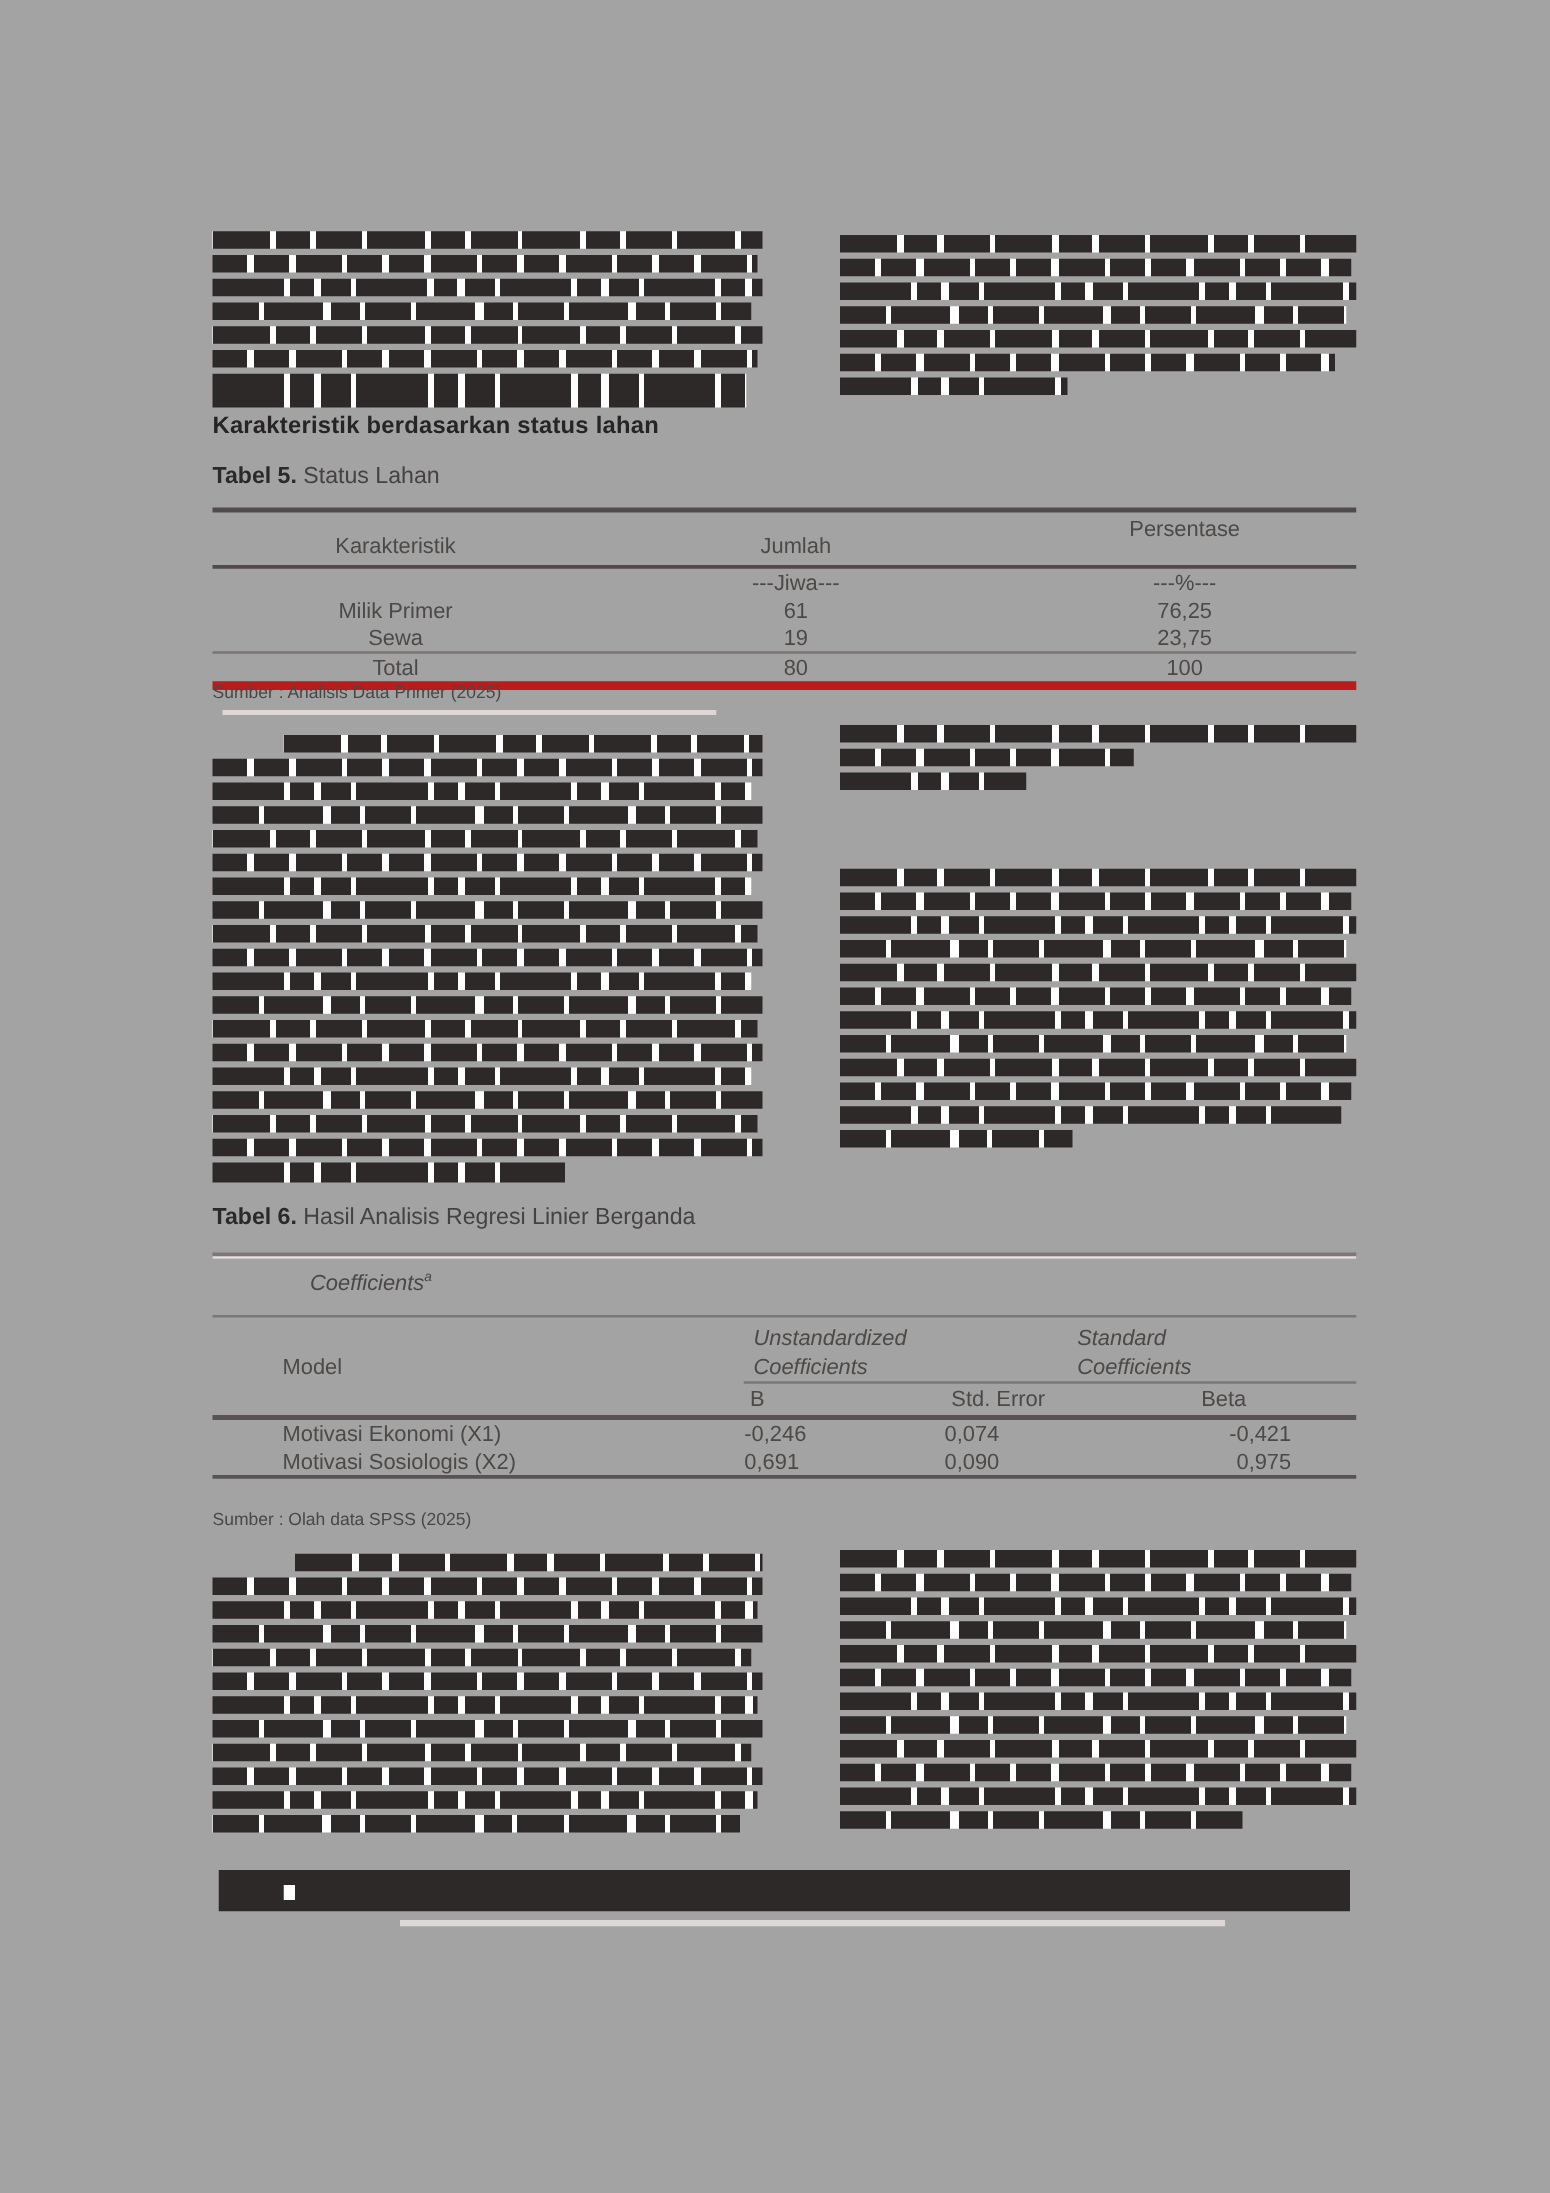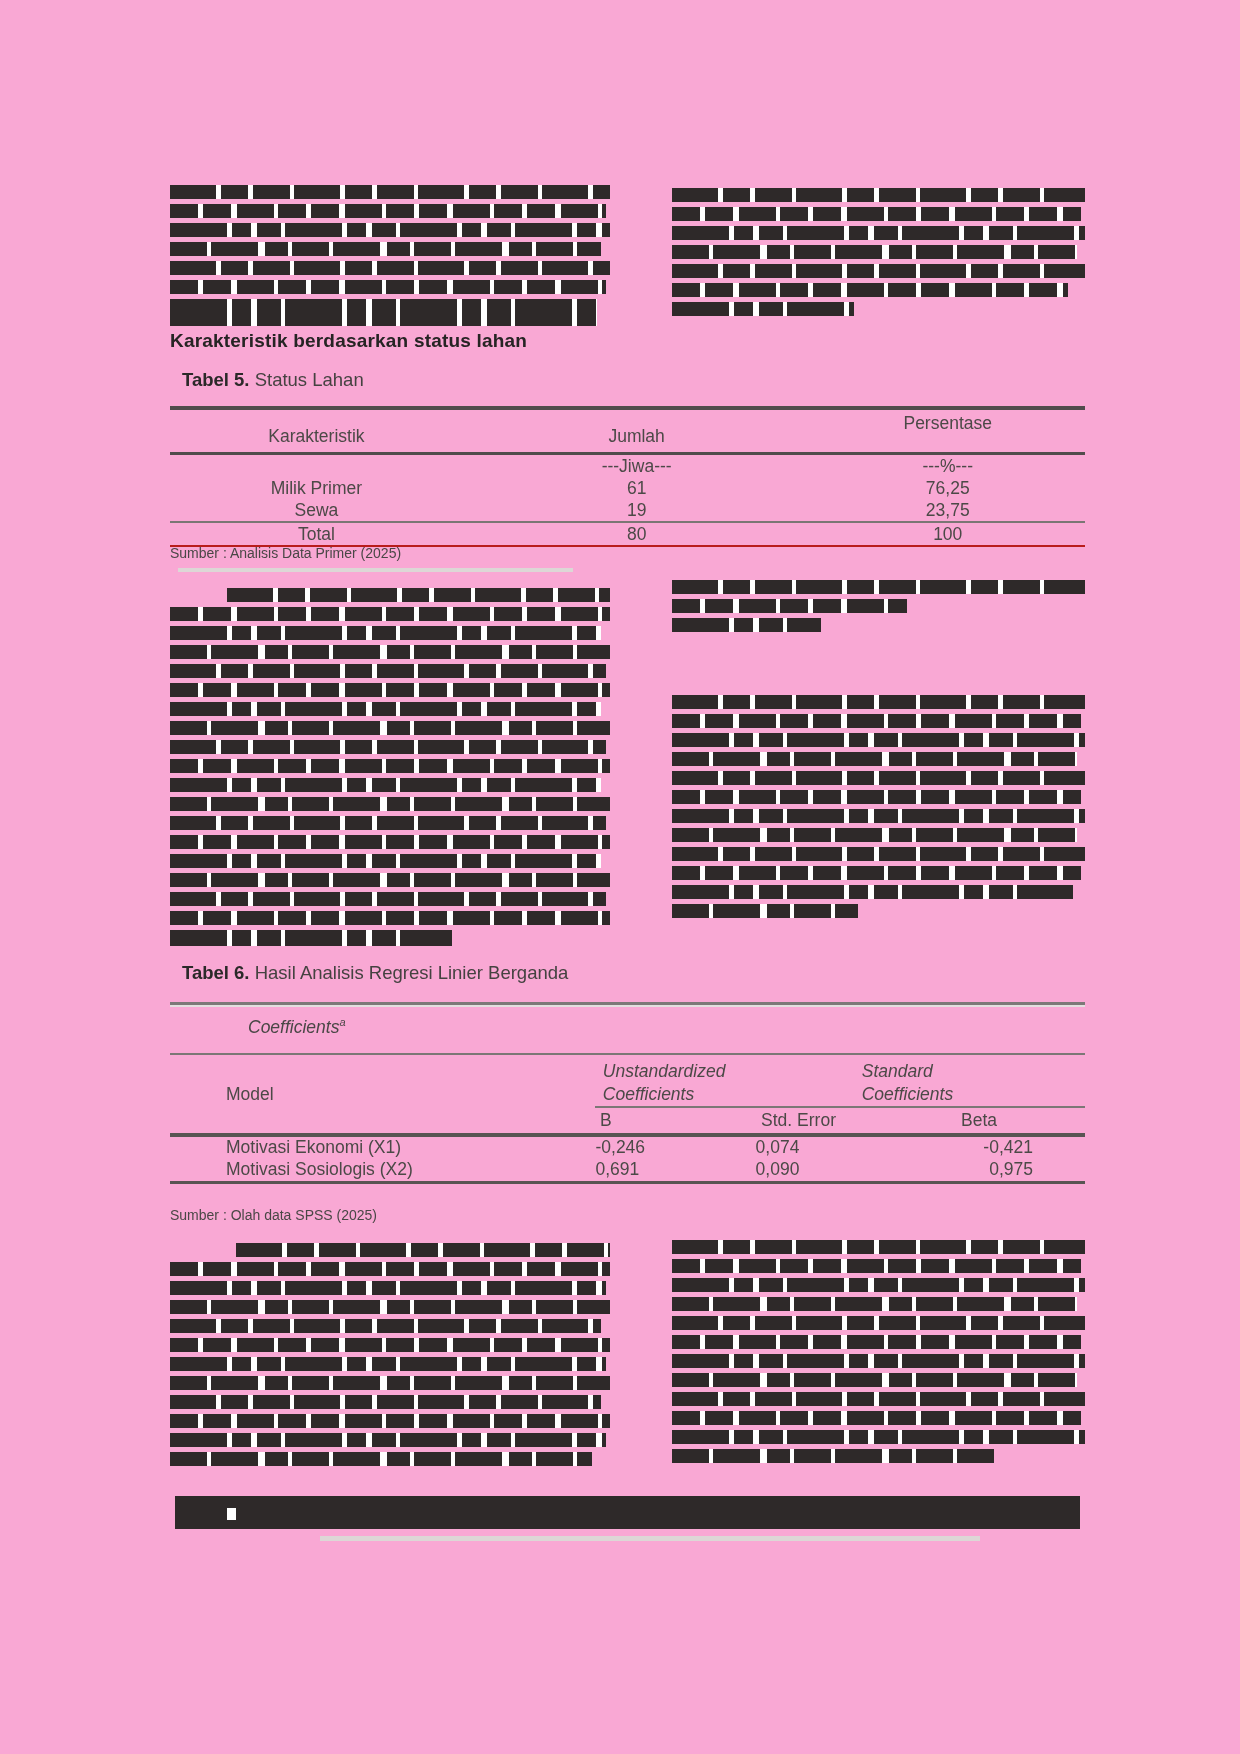--- a/index.html
+++ b/index.html
@@ -1,42 +1,42 @@
 <!DOCTYPE html>
 <html><head>
 <meta charset="utf-8">
 <style>
   html,body{margin:0;padding:0;background:#fff;}
-  .page{position:relative;width:1240px;height:1754px;background:#f9a8d4;overflow:hidden;
+  .page{position:relative;width:1240px;height:1754px;background:#a3a3a3;overflow:hidden;
         font-family:"Liberation Sans","DejaVu Sans",sans-serif;color:#474443;}
   .abs{position:absolute;}
 
   
   .redact{position:absolute;}
   .rl{height:14px;margin-bottom:5px;}
   .p0{background:repeating-linear-gradient(90deg,#2e2929 0 46px,#fff 46px 51px,#2e2929 51px 78px,#fff 78px 83px,#2e2929 83px 120px,#fff 120px 124px);}
   .p1{background:repeating-linear-gradient(90deg,#2e2929 0 28px,#fff 28px 33px,#2e2929 33px 61px,#fff 61px 67px,#2e2929 67px 104px,#fff 104px 108px);}
   .p2{background:repeating-linear-gradient(90deg,#2e2929 0 57px,#fff 57px 62px,#2e2929 62px 81px,#fff 81px 87px,#2e2929 87px 111px,#fff 111px 115px);}
   .p3{background:repeating-linear-gradient(90deg,#2e2929 0 37px,#fff 37px 41px,#2e2929 41px 88px,#fff 88px 95px,#2e2929 95px 118px,#fff 118px 122px);}
 
   
   .h1{font-weight:bold;font-size:19px;color:#262424;letter-spacing:.2px;}
   .caption{font-size:18.5px;color:#454241;}
-  .caption .cb{font-weight:bold;color:#2b2929;margin-left:12px;}
+  .caption .cb{font-weight:bold;color:#2b2929;}
   .source{font-size:14px;color:#4a4746;}
 
   
   .t5{position:absolute;left:170px;top:406px;width:915px;font-size:17.5px;color:#4c4947;}
   .t5 .grid{display:grid;grid-template-columns:32% 38% 30%;}
   .t5 .grid span{text-align:center;}
   .t5 .hd{height:42px;border-top:4px solid #514c4c;border-bottom:3px solid #514c4c;}
   .t5 .hd .c1,.t5 .hd .c2{align-self:end;padding-bottom:5px;}
   .t5 .hd .c3{align-self:start;padding-top:3px;}
   .t5 .r{height:22px;align-items:center;}
-  .t5 .total{border-top:2px solid #7b7674;border-bottom:2px solid #b91c1c;}
+  .t5 .total{border-top:2px solid #7b7674;border-bottom:7px solid #b91c1c;}
 
   
   .t6{position:absolute;left:170px;top:1002px;width:915px;font-size:17.5px;color:#4c4947;}
   .t6 .toprule{height:3px;background:#7d7878;border-bottom:2px solid #e3dfdf;}
   .t6 .title{font-style:italic;padding:9px 0 15px 78px;color:#4a4746;}
   .t6 .title sup{font-size:11px;}
   .t6 .hdr{position:relative;height:78px;border-top:2px solid #7c7776;border-bottom:4px solid #595453;}
   .t6 .model{position:absolute;left:56px;top:29px;}
   .t6 .grp{position:absolute;top:5px;font-style:italic;line-height:1.32;}
   .t6 .g1{left:47.3%;width:165px;}

